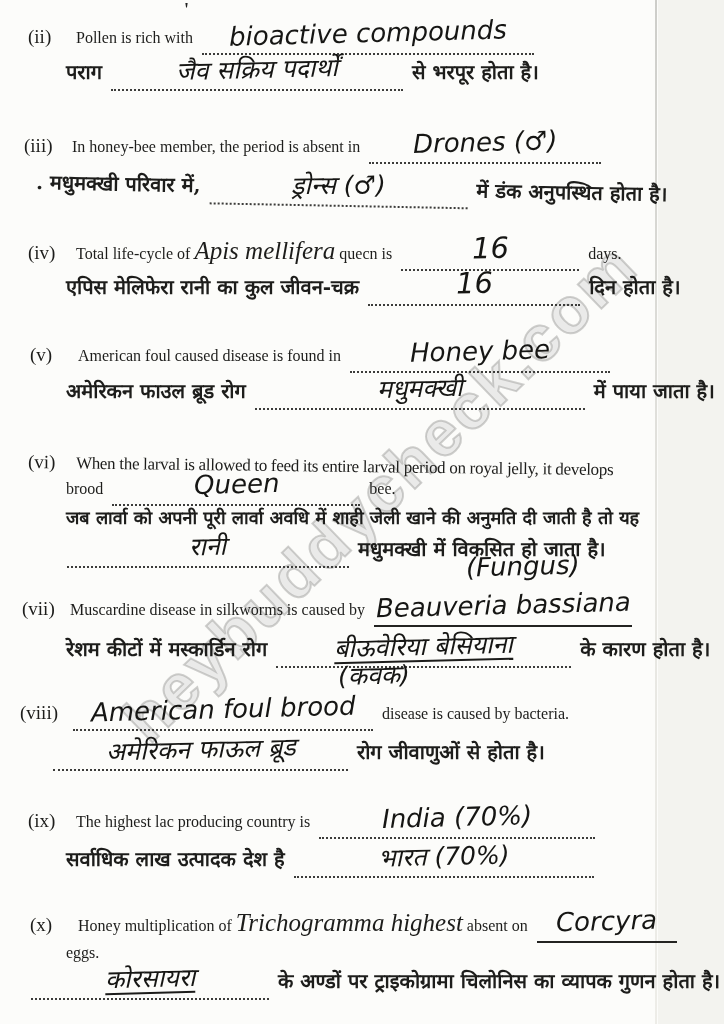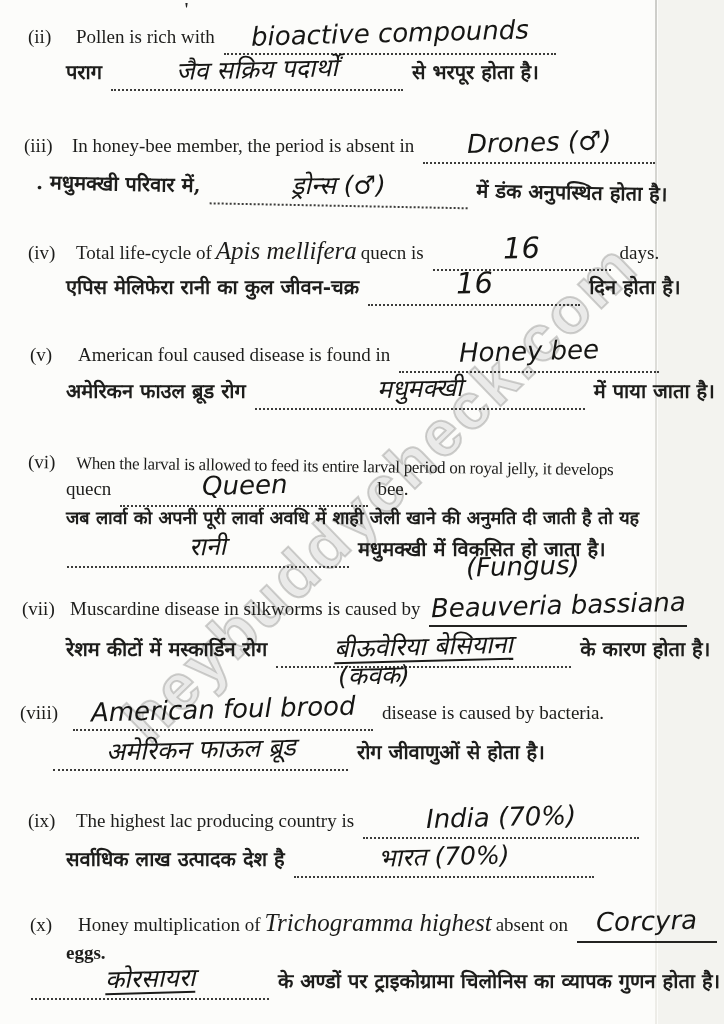--- a/index.html
+++ b/index.html
@@ -38,21 +38,21 @@
     -webkit-text-stroke:2px rgba(150,150,148,0.45);
     z-index:1; pointer-events:none; white-space:nowrap;
   }
   .row {
     position:absolute; white-space:nowrap; z-index:2; line-height:30px;
   }
   .qnum {
     display:inline-block; min-width:40px; margin-right:4px;
     font-size:19px;
   }
-  .t  { font-size:19px; }
+  .t  { font-size:16px; }
   .t-sm { font-size:17px; letter-spacing:-0.3px; }
   .sp { font-size:25px; font-style:italic;margin-top:32px; }
   .hi { font-size:20px; font-weight:600; font-family:"DejaVu Serif", serif; }
   .hi-sm { font-size:18px; }
   
   .bl {
     display:inline-block; border-bottom:2px dotted #3c3c3a;
     text-align:center; margin:0 5px; vertical-align:baseline;
   }
   .bl.solid { border-bottom:2px solid #232321; }
@@ -124,21 +124,21 @@
     <span class="hi">अमेरिकन फाउल ब्रूड रोग</span>
     <span class="bl" style="width:330px;"><span class="hw hiw">मधुमक्खी</span></span>
     <span class="hi">में पाया जाता है।</span>
   </div>
 
   <div class="row tilt2" style="top:447px; left:28px;">
     <span class="qnum">(vi)</span>
     <span class="t t-sm">When the larval is allowed to feed its entire larval period on royal jelly, it develops</span>
   </div>
   <div class="row" style="top:474px; left:66px;">
-    <span class="t">quecn</span>
+    <span class="t">brood</span>
     <span class="bl" style="width:248px;"><span class="hw">Queen</span></span>
     <span class="t">bee.</span>
   </div>
   <div class="row" style="top:503px; left:66px;">
     <span class="hi hi-sm">जब लार्वा को अपनी पूरी लार्वा अवधि में शाही जेली खाने की अनुमति दी जाती है तो यह</span>
   </div>
   <div class="row" style="top:534px; left:62px;">
     <span class="bl" style="width:282px;"><span class="hw hiw big">रानी</span></span>
     <span class="hi">मधुमक्खी में विकसित हो जाता है।</span>
   </div>
@@ -180,20 +180,20 @@
     <span class="bl" style="width:300px;"><span class="hw hiw">भारत (70%)</span></span>
   </div>
 
   <div class="row" style="top:908px; left:30px;">
     <span class="qnum">(x)</span>
     <span class="t">Honey multiplication of</span>
     <span class="sp">Trichogramma highest</span>
     <span class="t">absent on</span>
     <span class="bl solid" style="width:140px;"><span class="hw">Corcyra</span></span>
   </div>
-  <div class="row" style="top:938px; left:66px;font-weight:bold;">
+  <div class="row" style="top:938px; left:66px;">
     <span class="t">eggs.</span>
   </div>
   <div class="row" style="top:966px; left:26px;">
     <span class="bl" style="width:238px;"><span class="hw hiw big u2">कोरसायरा</span></span>
     <span class="hi">के अण्डों पर ट्राइकोग्रामा चिलोनिस का व्यापक गुणन होता है।</span>
   </div>
 </div>
 
 </body></html>

